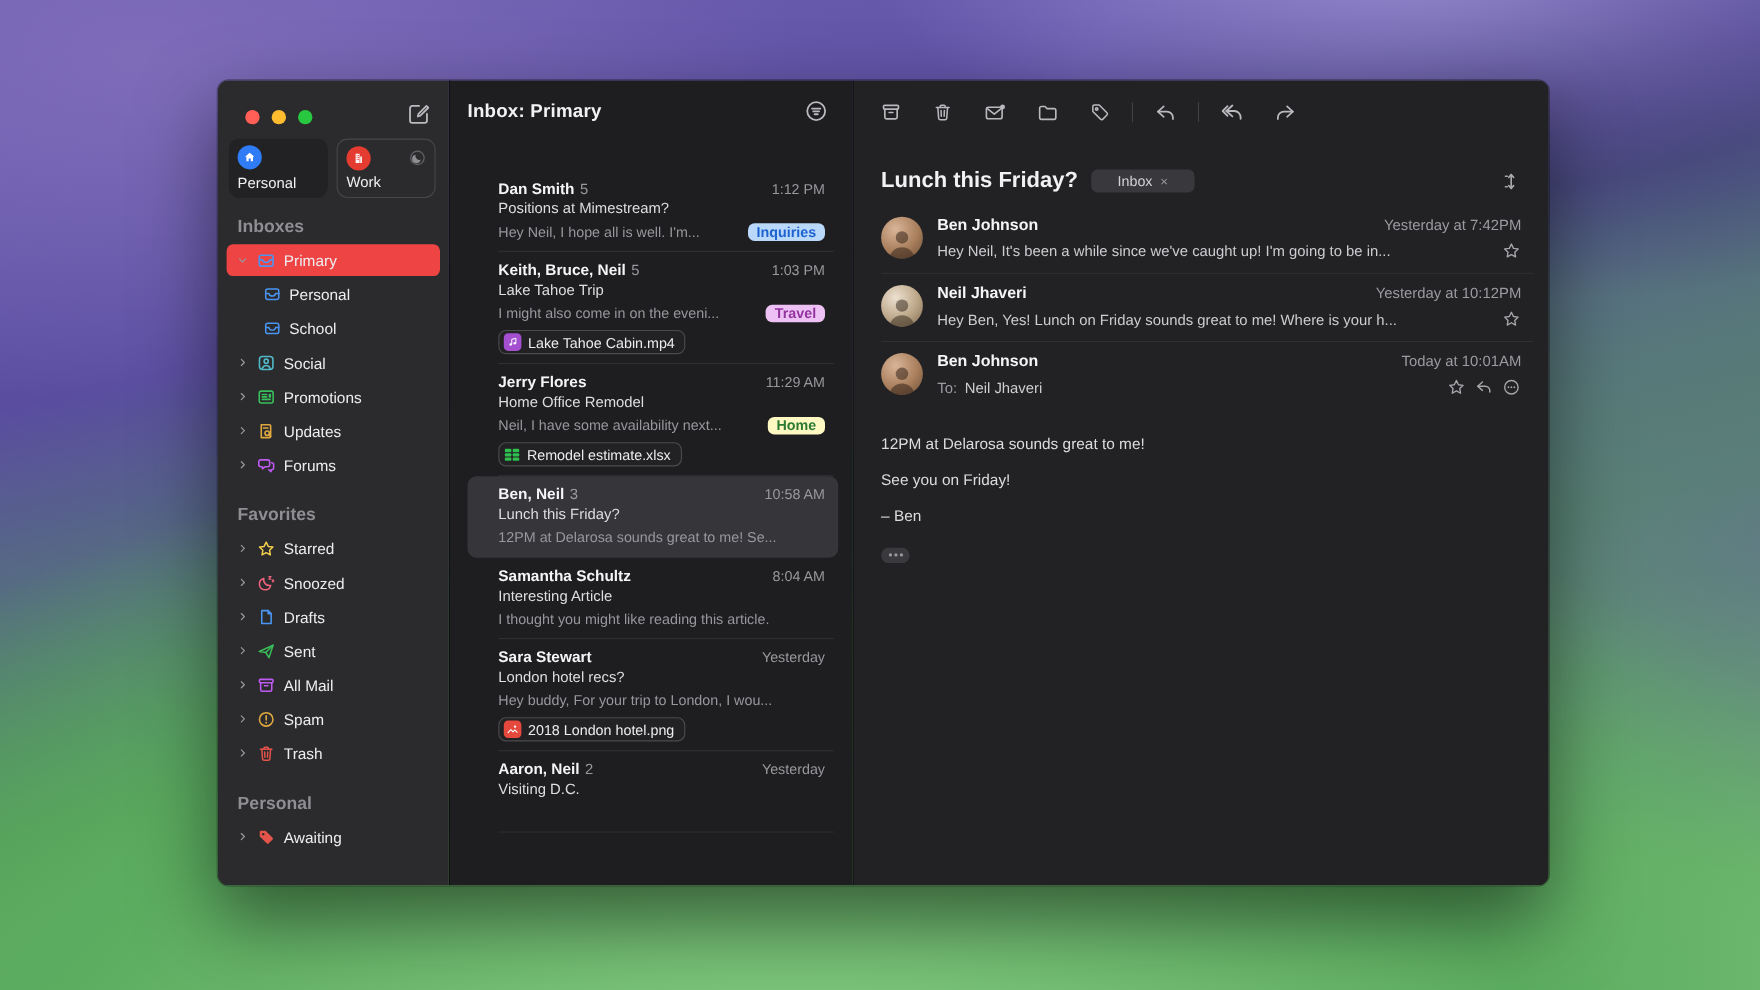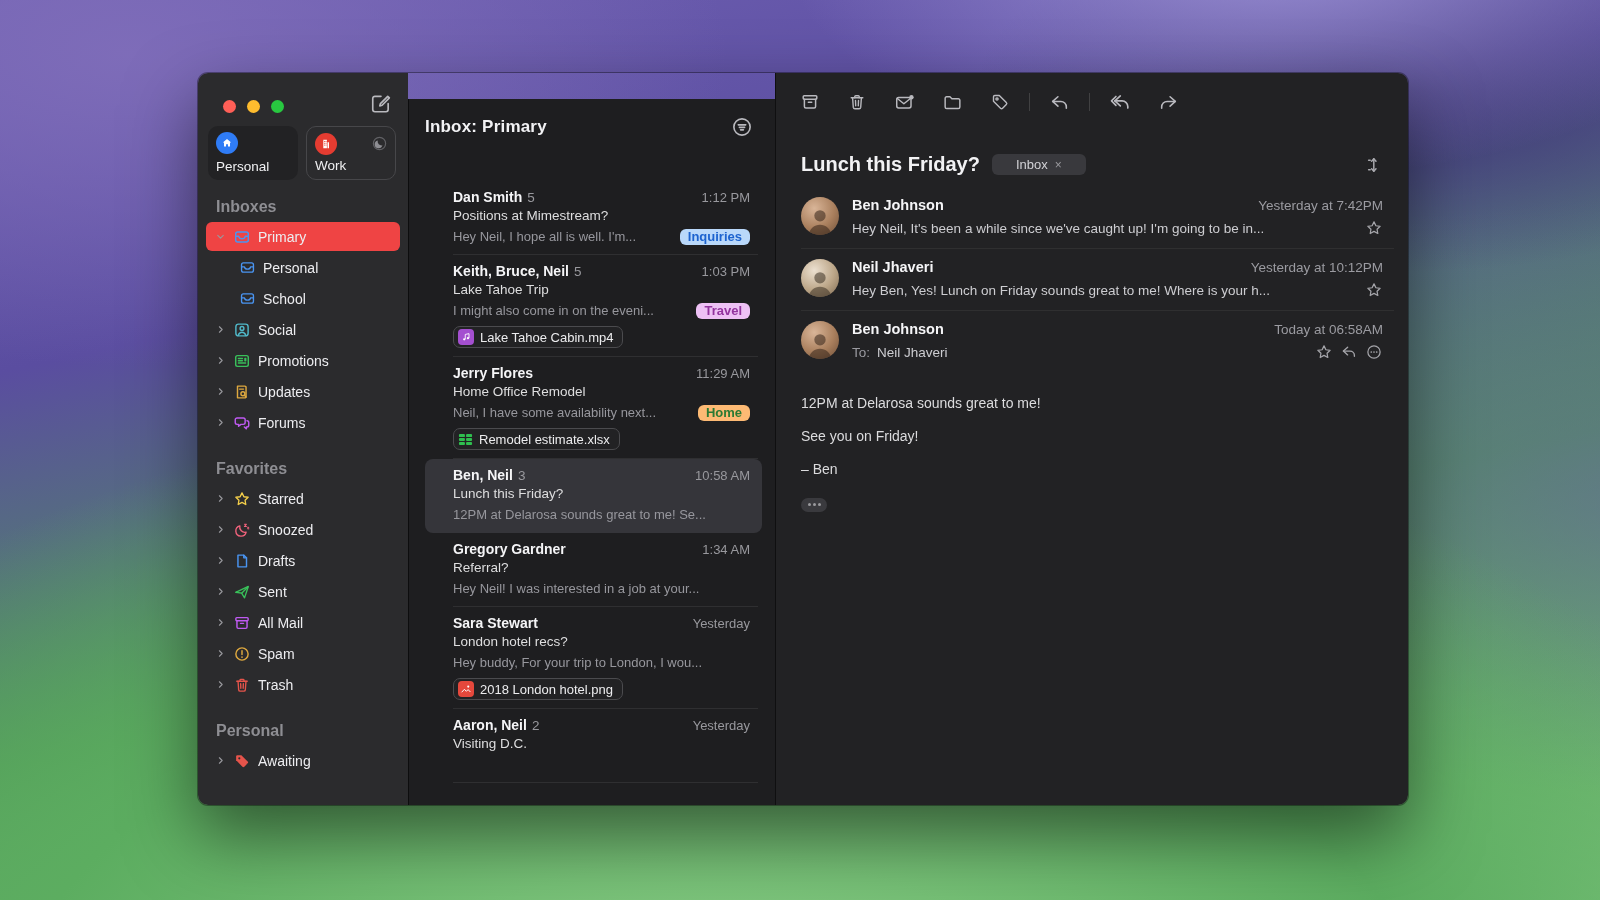--- a/index.html
+++ b/index.html
@@ -41,40 +41,40 @@
   .nav { padding:8px 0 0 0; }
   .sec-h { color:#8e8e93; font-size:16px; font-weight:700; padding:10px 18px 4px; }
   .srow { display:flex; align-items:center; gap:7px; height:29px; margin:2px 8px; padding:0 8px; border-radius:6px; color:#ededf0; font-size:14px; }
   .srow.sel { background:#ef4444; }
   .srow .chev { width:12px; color:#98989d; }
   .srow.indent { padding-left:33px; }
   .c-blue{color:#4a95f2}.c-teal{color:#50b8c8}.c-green{color:#39c05a}.c-amber{color:#dfa93f}
   .c-purple{color:#bf5af2}.c-yellow{color:#f5cf4a}.c-pink{color:#f2637c}.c-red{color:#e5544b}
 
   
-  .list { width:367px; flex:none; background:#1e1e20; border-left:1px solid rgba(0,0,0,.55); display:flex; flex-direction:column;margin-top:26px; }
+  .list { width:367px; flex:none; background:#1e1e20; border-left:1px solid rgba(0,0,0,.55); display:flex; flex-direction:column; }
   .list-header { height:56px; flex:none; display:flex; align-items:center; padding:0 22px 0 16px; }
   .list-title { font-size:17px; font-weight:700; letter-spacing:.2px; }
   .filter-btn { margin-left:auto; color:#b9b9be; }
   .rows { padding-top:26px; overflow:hidden; }
   .mrow { position:relative; margin:0 13px 0 16px; padding:8px 12px 9px 28px; border-radius:8px; }
   .mrow::after { content:""; position:absolute; left:28px; right:4px; bottom:0; height:1px; background:rgba(255,255,255,.08); }
   .mrow.sel { background:#35353a; }
   .mrow.sel::after { display:none; }
   .m-l1 { display:flex; align-items:baseline; gap:5px; height:19px; }
   .m-sender { font-weight:700; font-size:14px; color:#f5f5f7; white-space:nowrap; overflow:hidden; }
   .m-count { color:#98989d; font-size:13.5px; }
   .m-time { margin-left:auto; color:#98989d; font-size:13px; white-space:nowrap; }
   .m-subj { height:19px; font-size:13.5px; color:#dededf; white-space:nowrap; overflow:hidden; }
   .m-l3 { display:flex; align-items:center; gap:8px; height:19px; }
   .m-snip { flex:1; color:#97979d; font-size:13px; white-space:nowrap; overflow:hidden; text-overflow:ellipsis; }
   .label-chip { flex:none; font-size:13px; font-weight:600; padding:0px 8px 1px; border-radius:6px; }
   .lbl-inquiries { background:#b9d8fa; color:#1d63cf; }
   .lbl-travel { background:#eec1f5; color:#93349e; }
-  .lbl-home { background:#fdba74; color:#2b7a33; }
+  .lbl-home { background:#fef9c3; color:#2b7a33; }
   .att-chip { display:inline-flex; align-items:center; gap:6px; margin-top:6px; height:22px;
     border:1px solid #4b4b4e; border-radius:7px; padding:0 9px 0 4px; background:rgba(255,255,255,.02);
     font-size:13px; color:#ececee; max-width:100%; }
   .ftile { width:16px; height:16px; border-radius:4px; display:flex; align-items:center; justify-content:center; }
   .ftile.video { background:#a44fd0; }
   .ftile.image { background:#e5483c; }
 
   
   .pane { flex:1; background:#222224; border-left:1px solid rgba(0,0,0,.55); display:flex; flex-direction:column; overflow:hidden; }
   .toolbar { height:58px; flex:none; display:flex; align-items:center; gap:27px; padding:0 13px 0 24px; color:#b9b9be; }
@@ -473,31 +473,31 @@
             <span class="m-sender">Ben, Neil</span>
             <span class="m-count">3</span>
             <span class="m-time">10:58 AM</span>
           </div>
         <div class="m-subj">Lunch this Friday?</div>
         <div class="m-l3">
             <span class="m-snip">12PM at Delarosa sounds great to me! Se...</span>
           </div>
       </div>
 
-
       <div class="mrow">
         <div class="m-l1">
-            <span class="m-sender">Gregory Gardner</span>
-            <span class="m-time">1:34 AM</span>
-          </div>
-        <div class="m-subj">Referral?</div>
+            <span class="m-sender">Samantha Schultz</span>
+            <span class="m-time">8:04 AM</span>
+          </div>
+        <div class="m-subj">Interesting Article</div>
         <div class="m-l3">
-            <span class="m-snip">Hey Neil! I was interested in a job at your...</span>
-          </div>
-      </div>
+            <span class="m-snip">I thought you might like reading this article.</span>
+          </div>
+      </div>
+
 
       <div class="mrow">
         <div class="m-l1">
             <span class="m-sender">Sara Stewart</span>
             <span class="m-time">Yesterday</span>
           </div>
         <div class="m-subj">London hotel recs?</div>
         <div class="m-l3">
             <span class="m-snip">Hey buddy, For your trip to London, I wou...</span>
           </div>
@@ -650,21 +650,21 @@
       <div class="tmsg">
         <span class="avatar av1">
             <svg width="34" height="30" viewBox="0 0 20 18" fill="rgba(52,36,26,.55)">
               <circle cx="10" cy="6.5" r="3.4"></circle>
               <path d="M3 18c.8-4 3.6-6.2 7-6.2s6.2 2.2 7 6.2z"></path>
             </svg>
           </span>
         <div class="t-body">
           <div class="t-l1">
               <span class="t-sender">Ben Johnson</span>
-              <span class="t-date">Today at 06:58AM</span>
+              <span class="t-date">Today at 10:01AM</span>
             </div>
           <div class="t-l2">
             <span class="t-to">
                 <span class="lab">To:</span>
                 <span class="val">Neil Jhaveri</span>
               </span>
             <span class="t-actions">
               <span class="ic">
                   <svg width="18" height="18" viewBox="0 0 20 20" fill="none" stroke="currentColor" stroke-width="1.4" stroke-linejoin="round">
                     <path d="M10 3.2l2.1 4.3 4.7.6-3.4 3.3.8 4.7L10 13.8l-4.2 2.3.8-4.7-3.4-3.3 4.7-.6z"></path>

